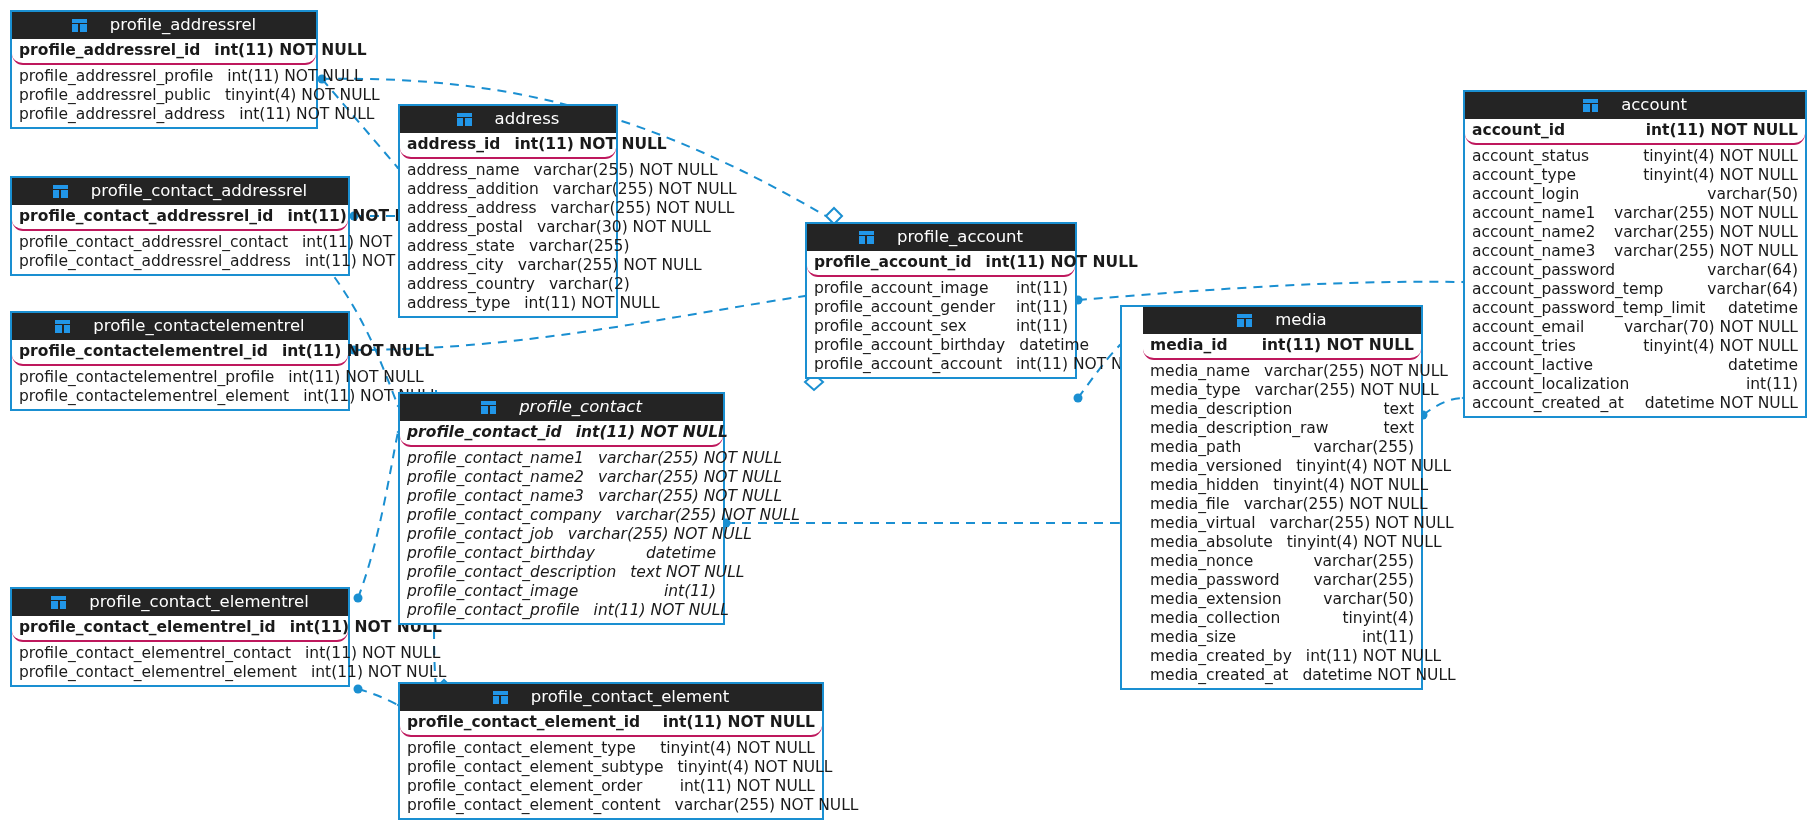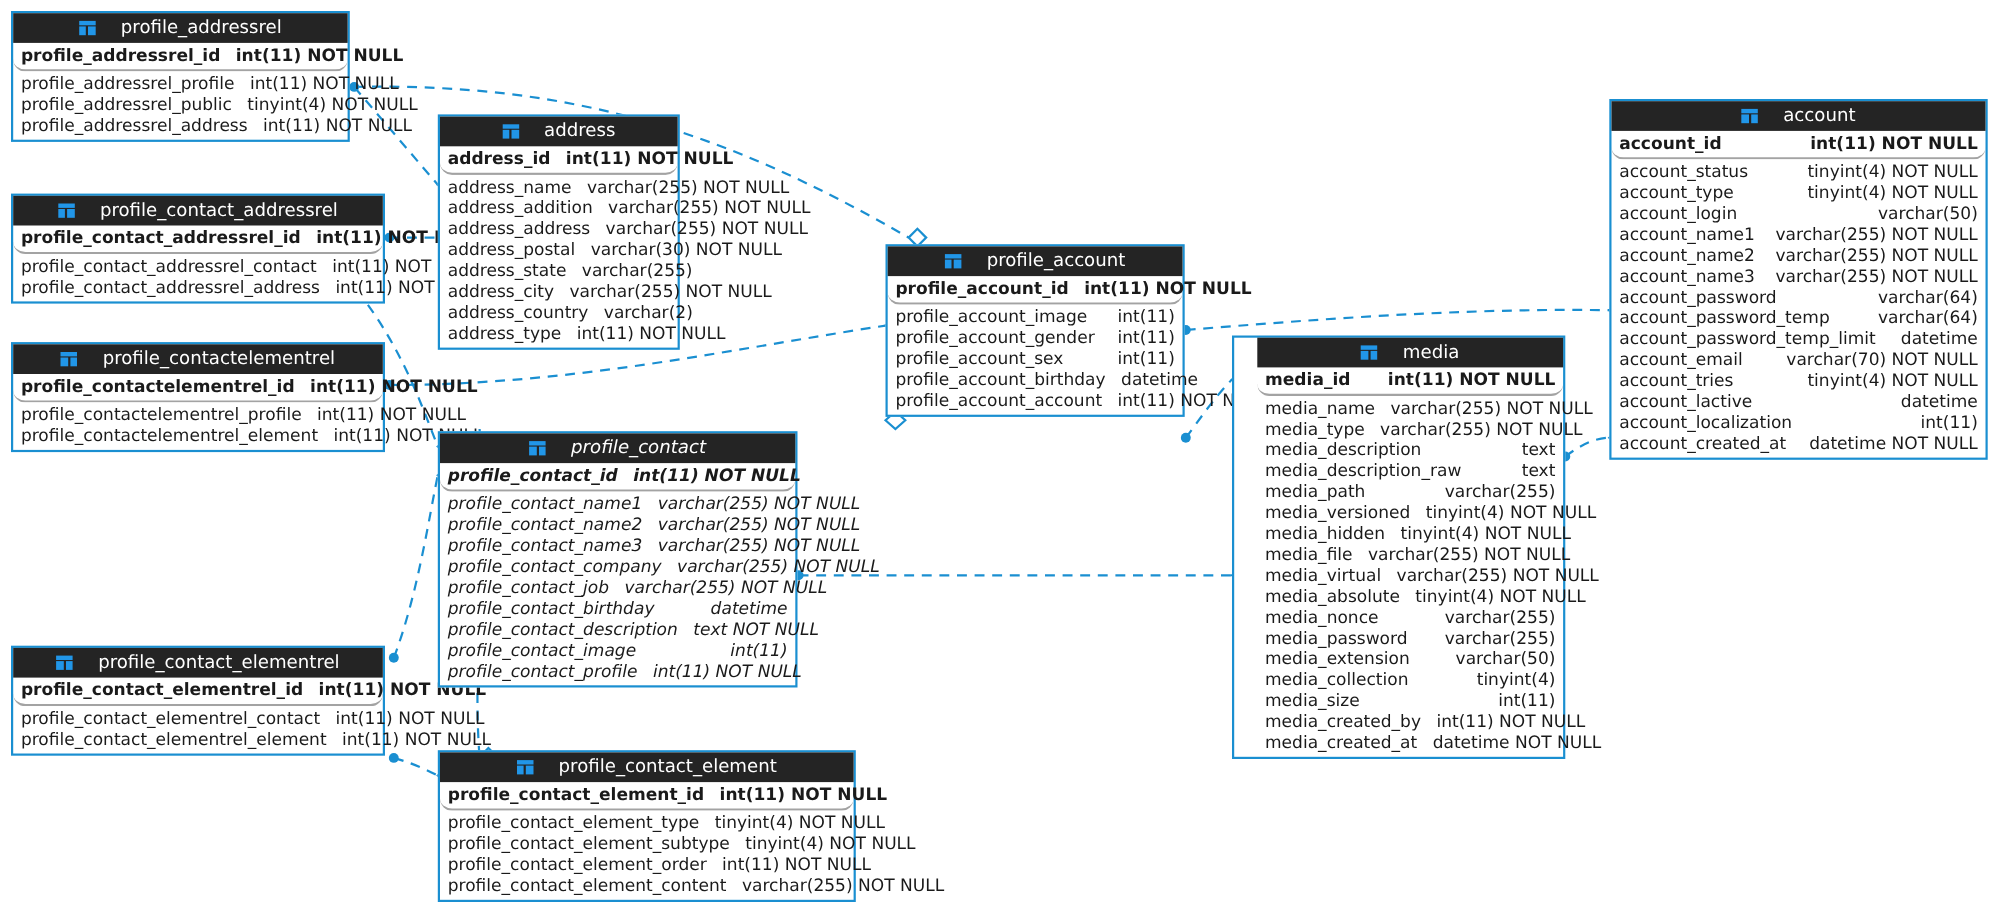--- a/index.html
+++ b/index.html
@@ -58,21 +58,21 @@
   .tbl-icon i {
     position: absolute;
     background: #2196e8;
     display: block;
   }
   .tbl-icon i.r1 { left:0; top:0; width:15px; height:4px; }
   .tbl-icon i.r2 { left:0; top:5.5px; width:6.5px; height:7.5px; }
   .tbl-icon i.r3 { left:8.5px; top:5.5px; width:6.5px; height:7.5px; }
 
   .pk-row {
-    border-bottom: 2px solid #a3a3a3;
+    border-bottom: 2px solid #be185d;
     border-radius: 11px;
   }
   .col-row, .pk-row {
     display: flex;
     justify-content: space-between;
     align-items: baseline;
     font-size: 15.5px;
     line-height: 19px;
     padding: 0px 7px 0px 7px;
     color: #1a1a1a;
@@ -346,21 +346,21 @@
           <div class="col-row">
             <span class="col-name">profile_contact_image</span>
             <span class="col-type">int(11)</span>
           </div>
           <div class="col-row">
             <span class="col-name">profile_contact_profile</span>
             <span class="col-type">int(11) NOT NULL</span>
           </div>
         </div>
       </div>
-      <div class="table-box" style="left: 398px; top: 682px; width: 380px;">
+      <div class="table-box" style="left: 398px; top: 682px; width: 426px;">
         <div class="tbl-title">
           <span class="tbl-icon">
             <i class="r1"></i>
             <i class="r2"></i>
             <i class="r3"></i>
           </span>
           <span>profile_contact_element</span>
         </div>
         <div class="pk-row">
           <span class="col-name">profile_contact_element_id</span>

